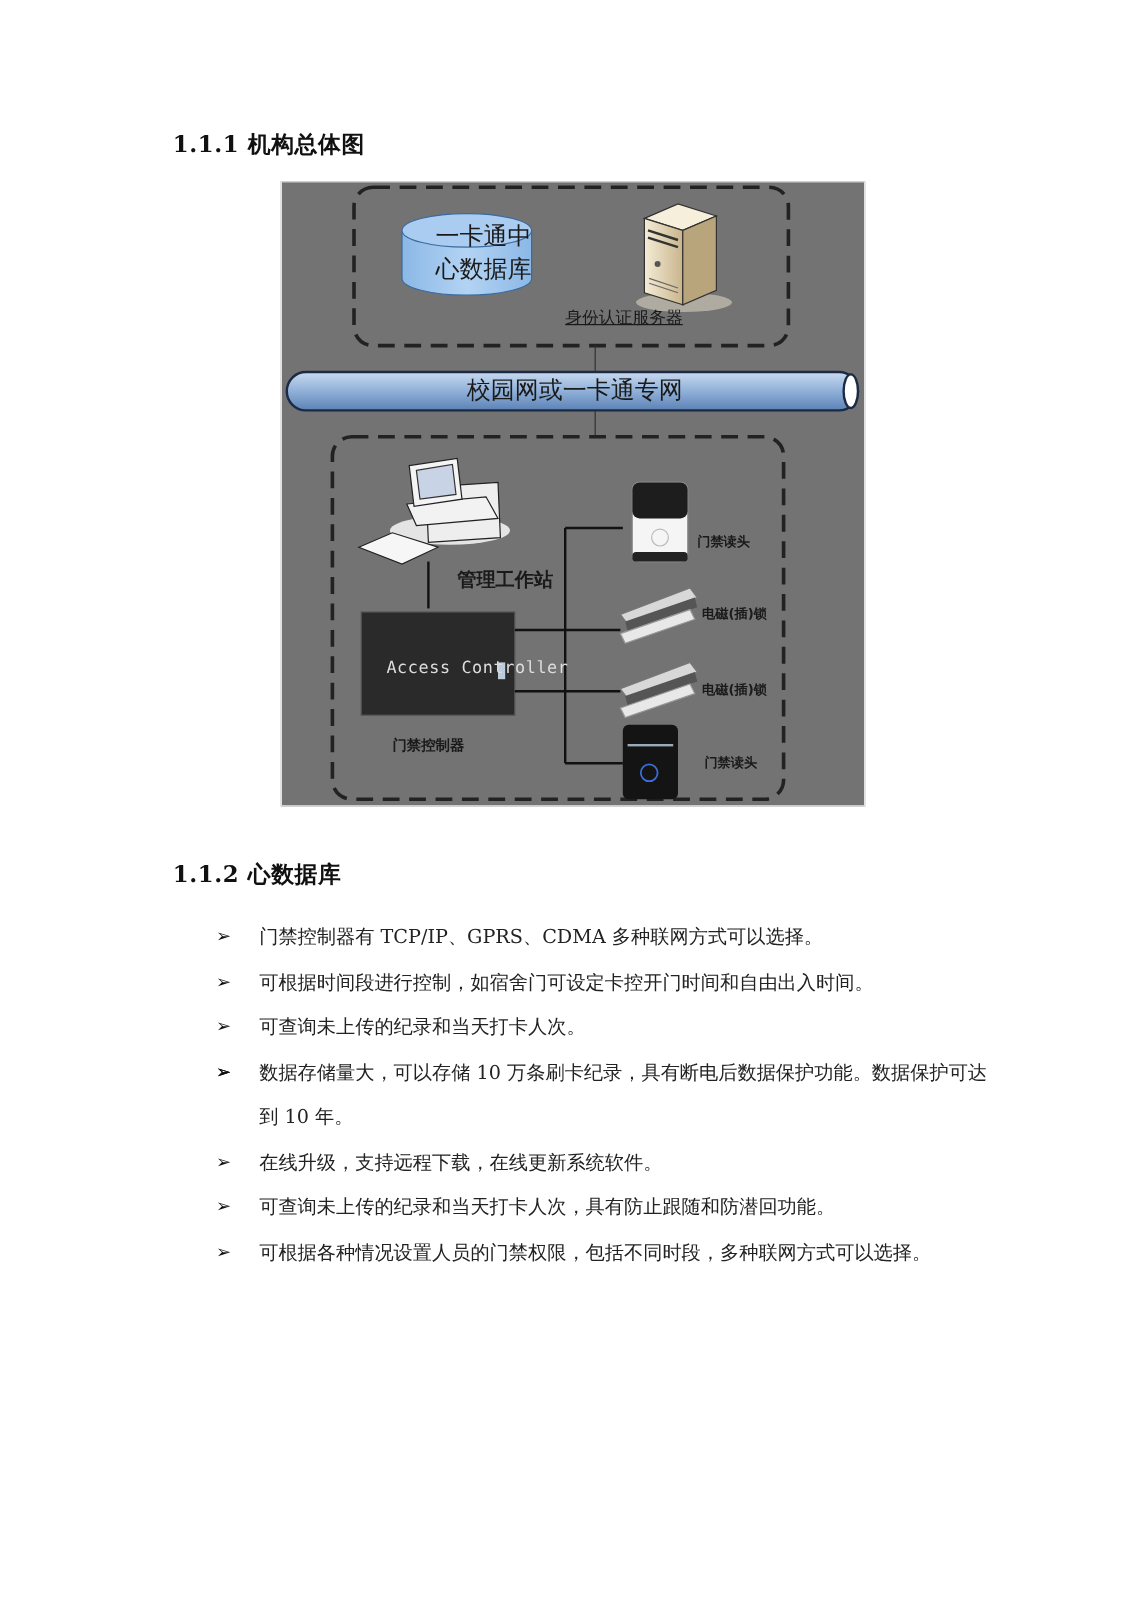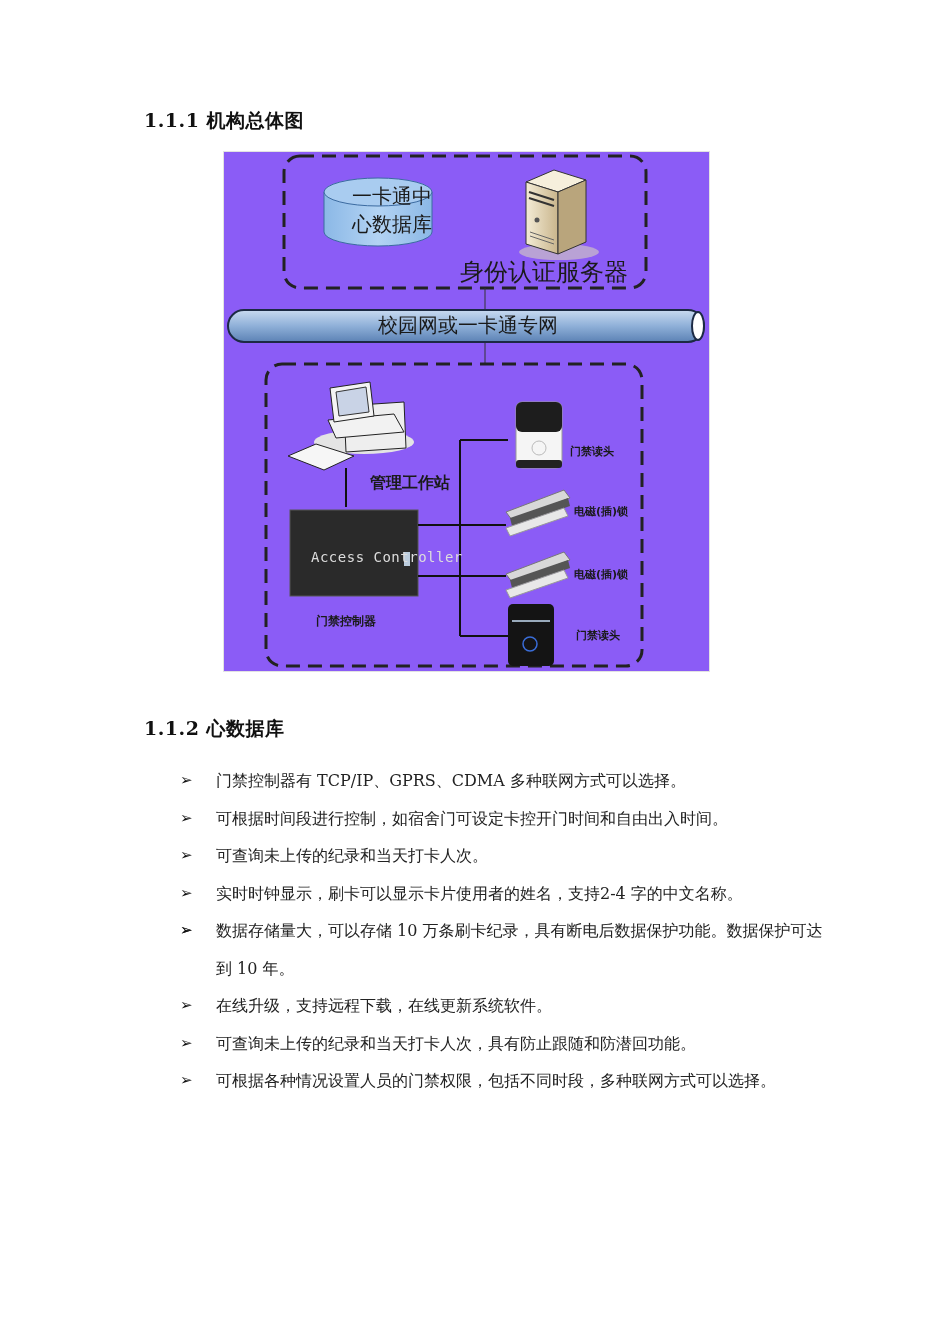--- a/index.html
+++ b/index.html
@@ -9,30 +9,30 @@
   }
   .h2 {
     position: absolute; left: 144px; font-size: 19px; font-weight: bold;
     letter-spacing: 0.5px; color: #111;
   }
   #h-1 { top: 108px; }
   #h-2 { top: 716px; }
 
   
   .diagram {
-    position: absolute; left: 223px; top: 151px; width: 485px; height: 519px;
-    border: 1px solid #e2e2e2; background: #8b5cf6;
+    position: absolute; left: 234px; top: 151px; width: 485px; height: 519px;
+    border: 1px solid #e2e2e2; background: #737373;
   }
   .diagram svg { position: absolute; left: 0; top: 0; }
   .dlabel {
     position: absolute; font-family: "DejaVu Sans", "Liberation Sans", sans-serif;
     color: #1a1a1a; white-space: nowrap;
   }
   .db-label { left: 108px; top: 30px; font-size: 20px; line-height: 28px; text-align: center; width: 120px; }
-  .srv-label { left: 236px; top: 104px; font-size: 24px; }
+  .srv-label { left: 236px; top: 104px; font-size: 14px; text-decoration: underline; }
   .net-label { left: 134px; top: 160px; font-size: 20px; width: 220px; text-align: center; }
   .small { font-size: 11px; font-weight: bold; }
   .ws-label { left: 146px; top: 321px; font-size: 16px; font-weight: bold; }
   .ac-label { left: 92px; top: 461px; font-size: 12px; font-weight: bold; }
   .r1-label { left: 346px; top: 292px; }
   .r2-label { left: 350px; top: 352px; }
   .r3-label { left: 350px; top: 415px; }
   .r4-label { left: 352px; top: 476px; }
   .ac-text {
     position: absolute; left: 87px; top: 397px; font-size: 14px; color: #ddd;
@@ -161,19 +161,19 @@
   <div class="dlabel small r3-label">电磁(插)锁</div>
   <div class="dlabel small r4-label">门禁读头</div>
 </div>
 
 <div id="h-2" class="h2">1.1.2 心数据库</div>
 
 <div class="bullets">
   <div class="bullet-item"><span class="arrow">➢</span><span>门禁控制器有 TCP/IP、GPRS、CDMA 多种联网方式可以选择。</span></div>
   <div class="bullet-item"><span class="arrow">➢</span><span>可根据时间段进行控制，如宿舍门可设定卡控开门时间和自由出入时间。</span></div>
   <div class="bullet-item"><span class="arrow">➢</span><span>可查询未上传的纪录和当天打卡人次。</span></div>
-  <div class="bullet-item" style="width:600px"><span class="arrow">➢</span><span>实时时钟显示，刷卡可以显示卡片使用者的姓名，支持2-4 字的中文名称。</span></div>
+  <div class="bullet-item" style="width:600px"><span class="arrow">➢</span></div>
   <div class="bullet-item"><span class="arrow">➢</span></div>
   <div class="bullet-item" style="width:620px"><span class="arrow">➢</span><span>数据存储量大，可以存储 10 万条刷卡纪录，具有断电后数据保护功能。数据保护可达到 10 年。</span></div>
   <div class="bullet-item"><span class="arrow">➢</span><span>在线升级，支持远程下载，在线更新系统软件。</span></div>
   <div class="bullet-item"><span class="arrow">➢</span><span>可查询未上传的纪录和当天打卡人次，具有防止跟随和防潜回功能。</span></div>
   <div class="bullet-item" style="width:630px"><span class="arrow">➢</span><span>可根据各种情况设置人员的门禁权限，包括不同时段，多种联网方式可以选择。</span></div>
 </div>
 
 </body></html>

